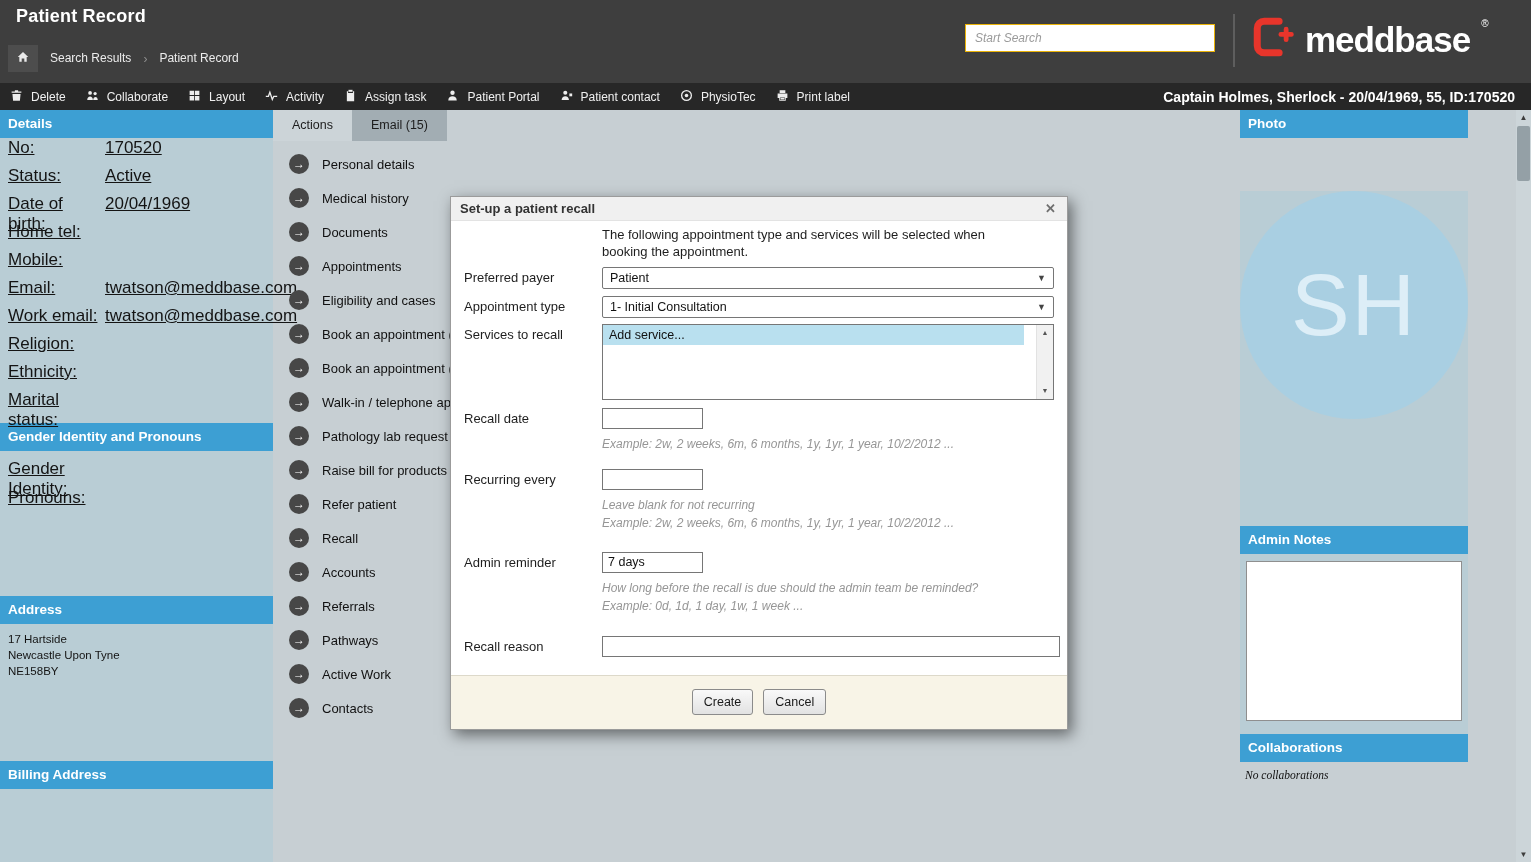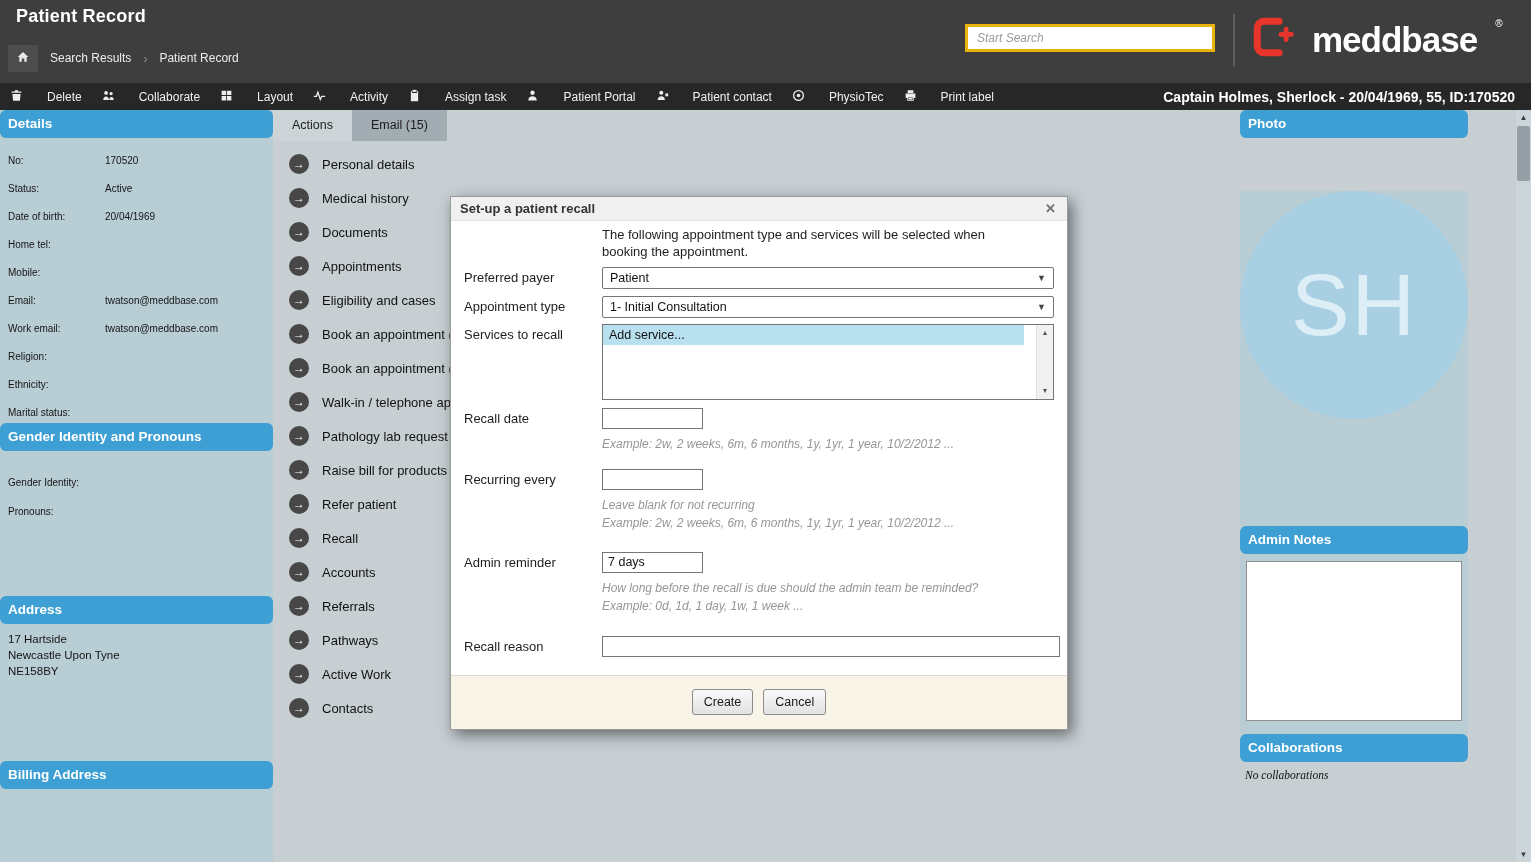--- a/index.html
+++ b/index.html
@@ -7,40 +7,40 @@
   body { font-family:"Liberation Sans", sans-serif; }
   .page { position:relative; width:1531px; height:862px; background:#c7cfd3; overflow:hidden; }
 
   
   .topbar { position:absolute; top:0; left:0; width:100%; height:83px; background:#3e3e3e; color:#fff; }
   .page-title { position:absolute; left:16px; top:6px; font-size:18px; font-weight:bold; letter-spacing:.2px; }
   .breadcrumb { position:absolute; left:8px; top:45px; display:flex; align-items:center; height:27px; }
   .home-btn { width:30px; height:27px; background:#4d4d4d; display:flex; align-items:center; justify-content:center; cursor:pointer; }
   .crumb { padding:0 12px; font-size:12px; color:#ececec; line-height:27px; cursor:pointer; }
   .crumb-sep { color:#8f8f8f; font-size:12px; }
-  .search-input { position:absolute; left:965px; top:24px; width:250px; height:28px; border:3px solid #eab308; padding:0 9px; font-size:12px; font-family:inherit; color:#222; background:#fff; }
+  .search-input { position:absolute; left:965px; top:24px; width:250px; height:28px; border:1px solid #eab308; padding:0 9px; font-size:12px; font-family:inherit; color:#222; background:#fff; }
   .search-input::placeholder { font-style:italic; color:#9a9a9a; }
   .logo-divider { position:absolute; left:1233px; top:14px; height:53px; width:2px; background:#5e5e5e; }
-  .logo { position:absolute; left:1252px; top:16px; display:flex; align-items:center; gap:18px; }
+  .logo { position:absolute; left:1252px; top:16px; display:flex; align-items:center; gap:11px; }
   .logo-text { font-size:35px; font-weight:bold; color:#fff; letter-spacing:-1px; line-height:1; }
   .logo-reg { font-size:10px; color:#fff; align-self:flex-start; margin-top:2px; }
 
   
   .toolbar { position:absolute; top:83px; left:0; width:100%; height:27px; background:#272727; display:flex; align-items:center; justify-content:space-between; padding:0 16px 0 10px; }
   .toolbar-left { display:flex; align-items:center; gap:20px; }
-  .tb { display:flex; align-items:center; gap:24px; background:none; border:none; color:#f0f0f0; font-size:12px; font-family:inherit; cursor:pointer; }
+  .tb { display:flex; align-items:center; gap:8px; background:none; border:none; color:#f0f0f0; font-size:12px; font-family:inherit; cursor:pointer; }
   .patient-summary { font-size:14px; font-weight:bold; color:#fff; }
 
   
   .content { position:absolute; top:110px; left:0; width:1531px; height:752px; }
 
   
   .left-panel { position:absolute; left:0; top:0; width:273px; height:100%; background:#b9cdd5; }
-  .sec-header { height:28px; background:#3d9fd3; color:#fff; font-weight:bold; font-size:13.5px; line-height:28px; padding-left:8px;border-radius:6px; }
-  .field-row { display:flex; height:28px; align-items:flex-end; font-size:10px; color:#141414; }
+  .sec-header { height:28px; background:#3d9fd3; color:#fff; font-weight:bold; font-size:13.5px; line-height:28px; padding-left:8px; }
+  .field-row { display:flex; height:28px; align-items:flex-start; font-size:17px; color:#141414;text-decoration:underline; }
   .g-row { height:29px; }
   .field-label { width:105px; padding-left:8px; flex:none; }
   .field-value { padding-right:6px; }
   .gap79 { height:79px; }
   .addr-lines { padding:7px 0 0 8px; font-size:11.5px; color:#141414; line-height:16px; }
   .gap-addr { height:52px; }
 
   
   .center { position:absolute; left:273px; top:0; width:967px; height:100%; }
   .tabs { height:31px; display:flex; }

